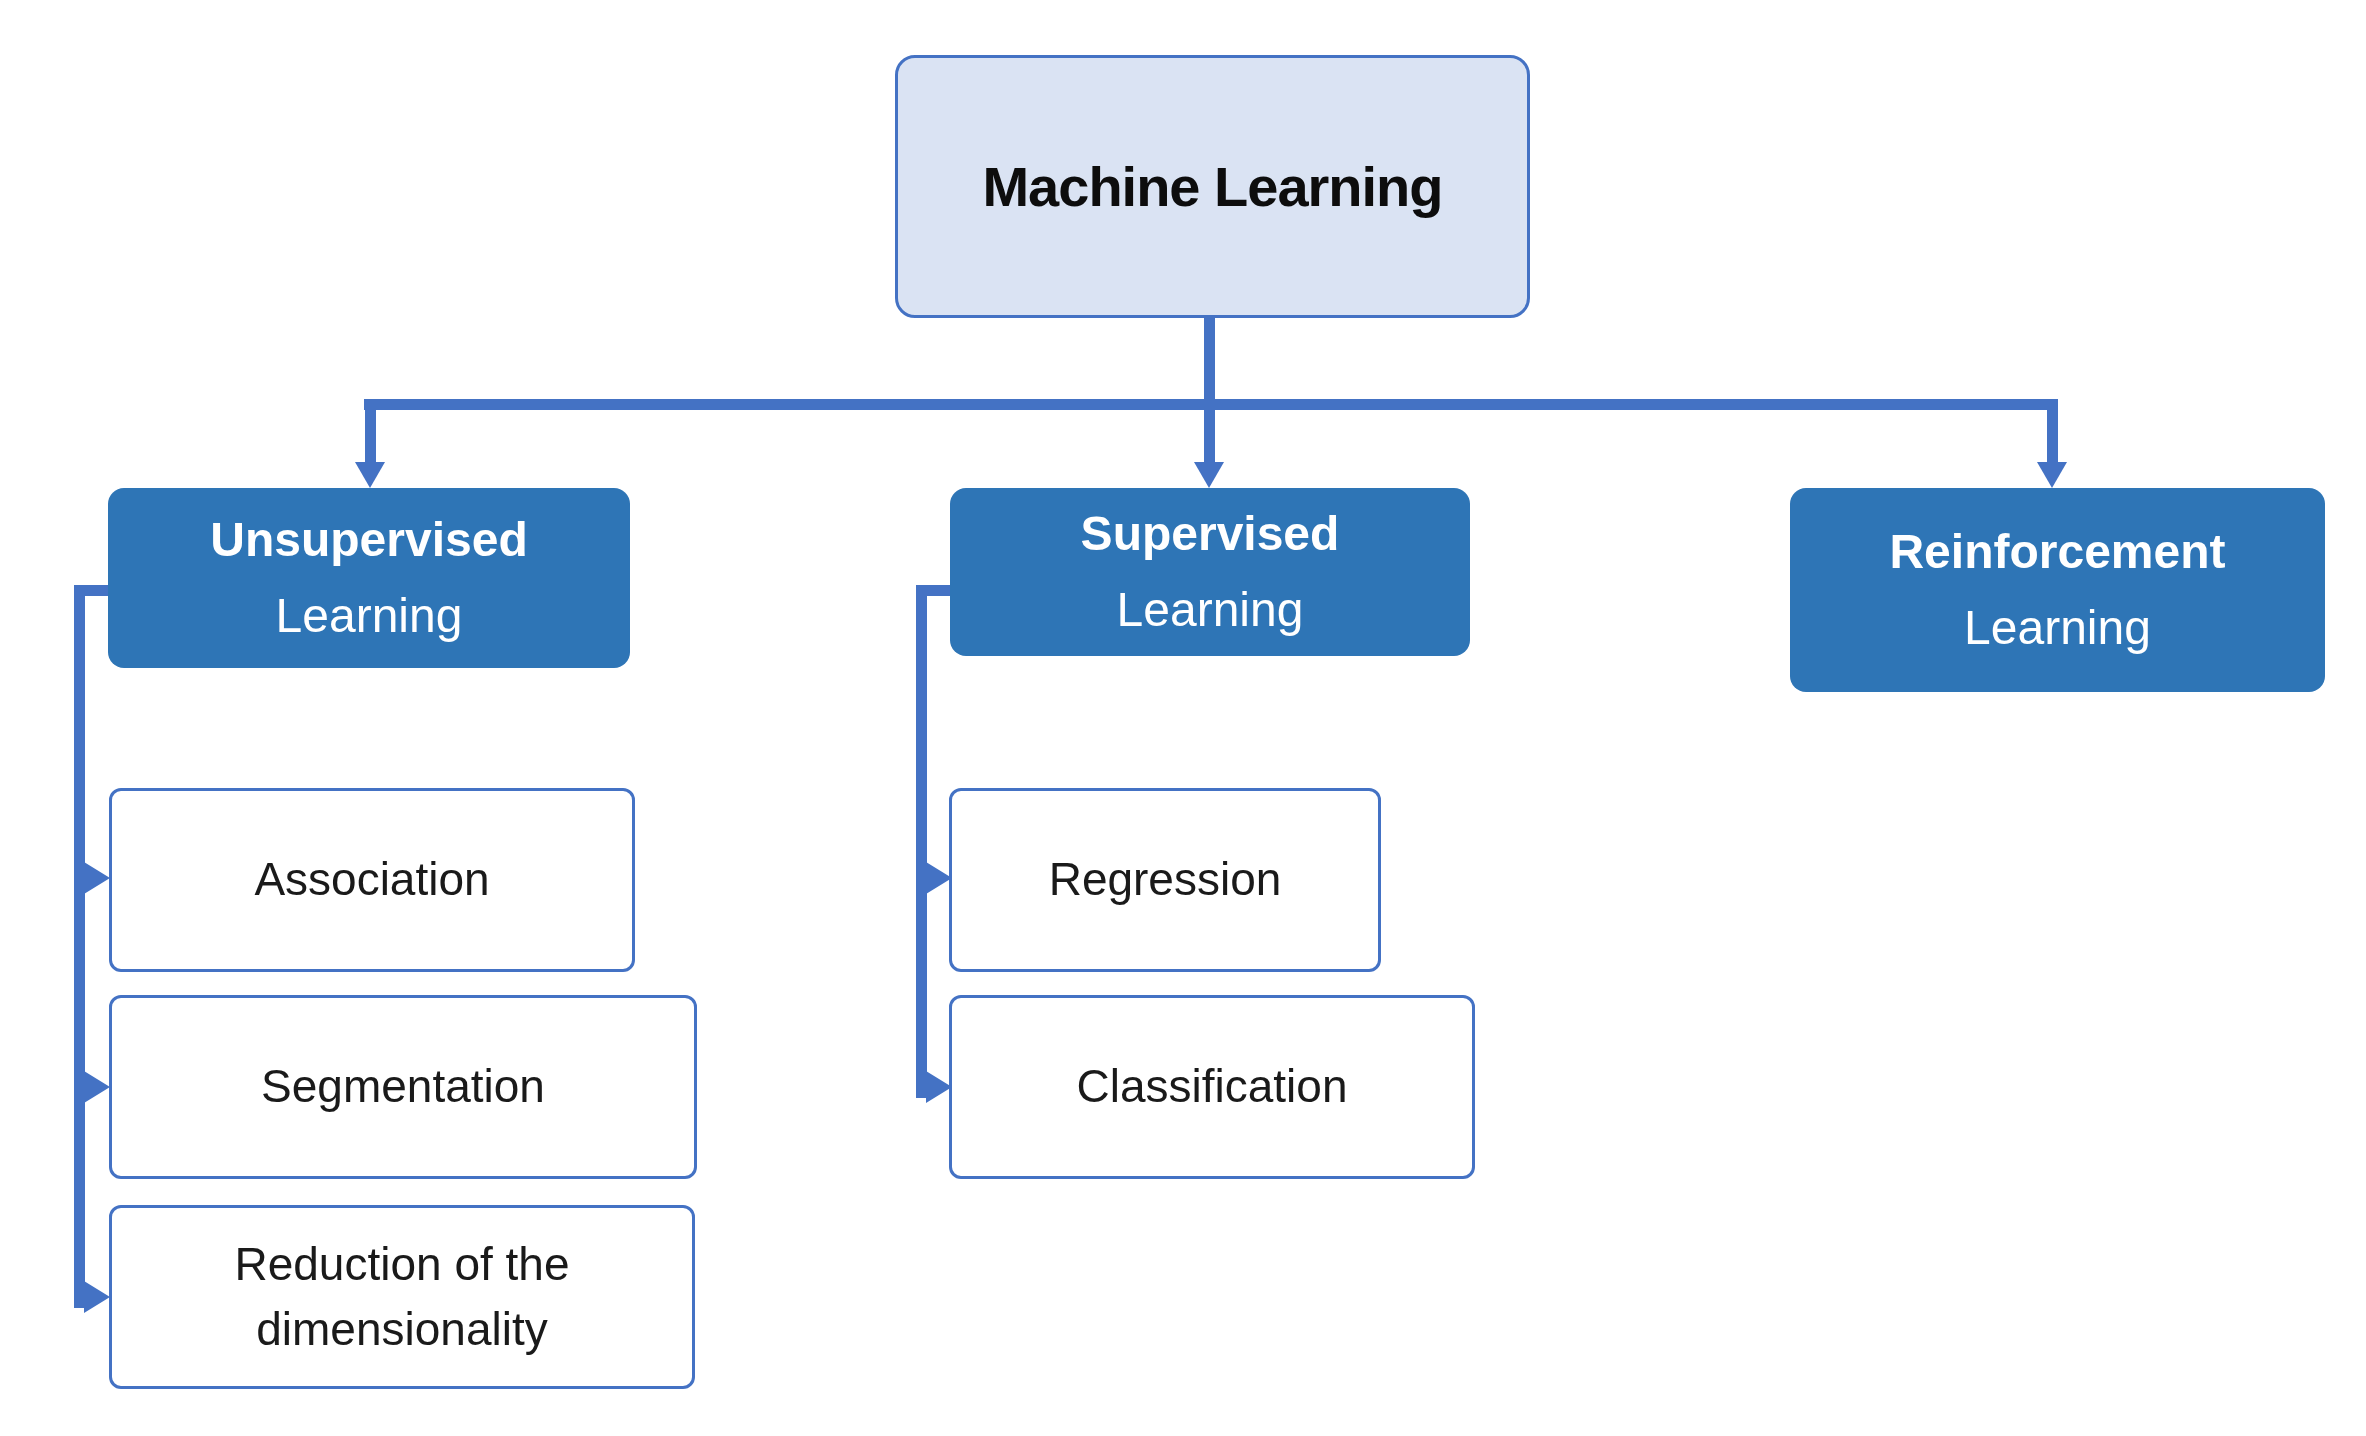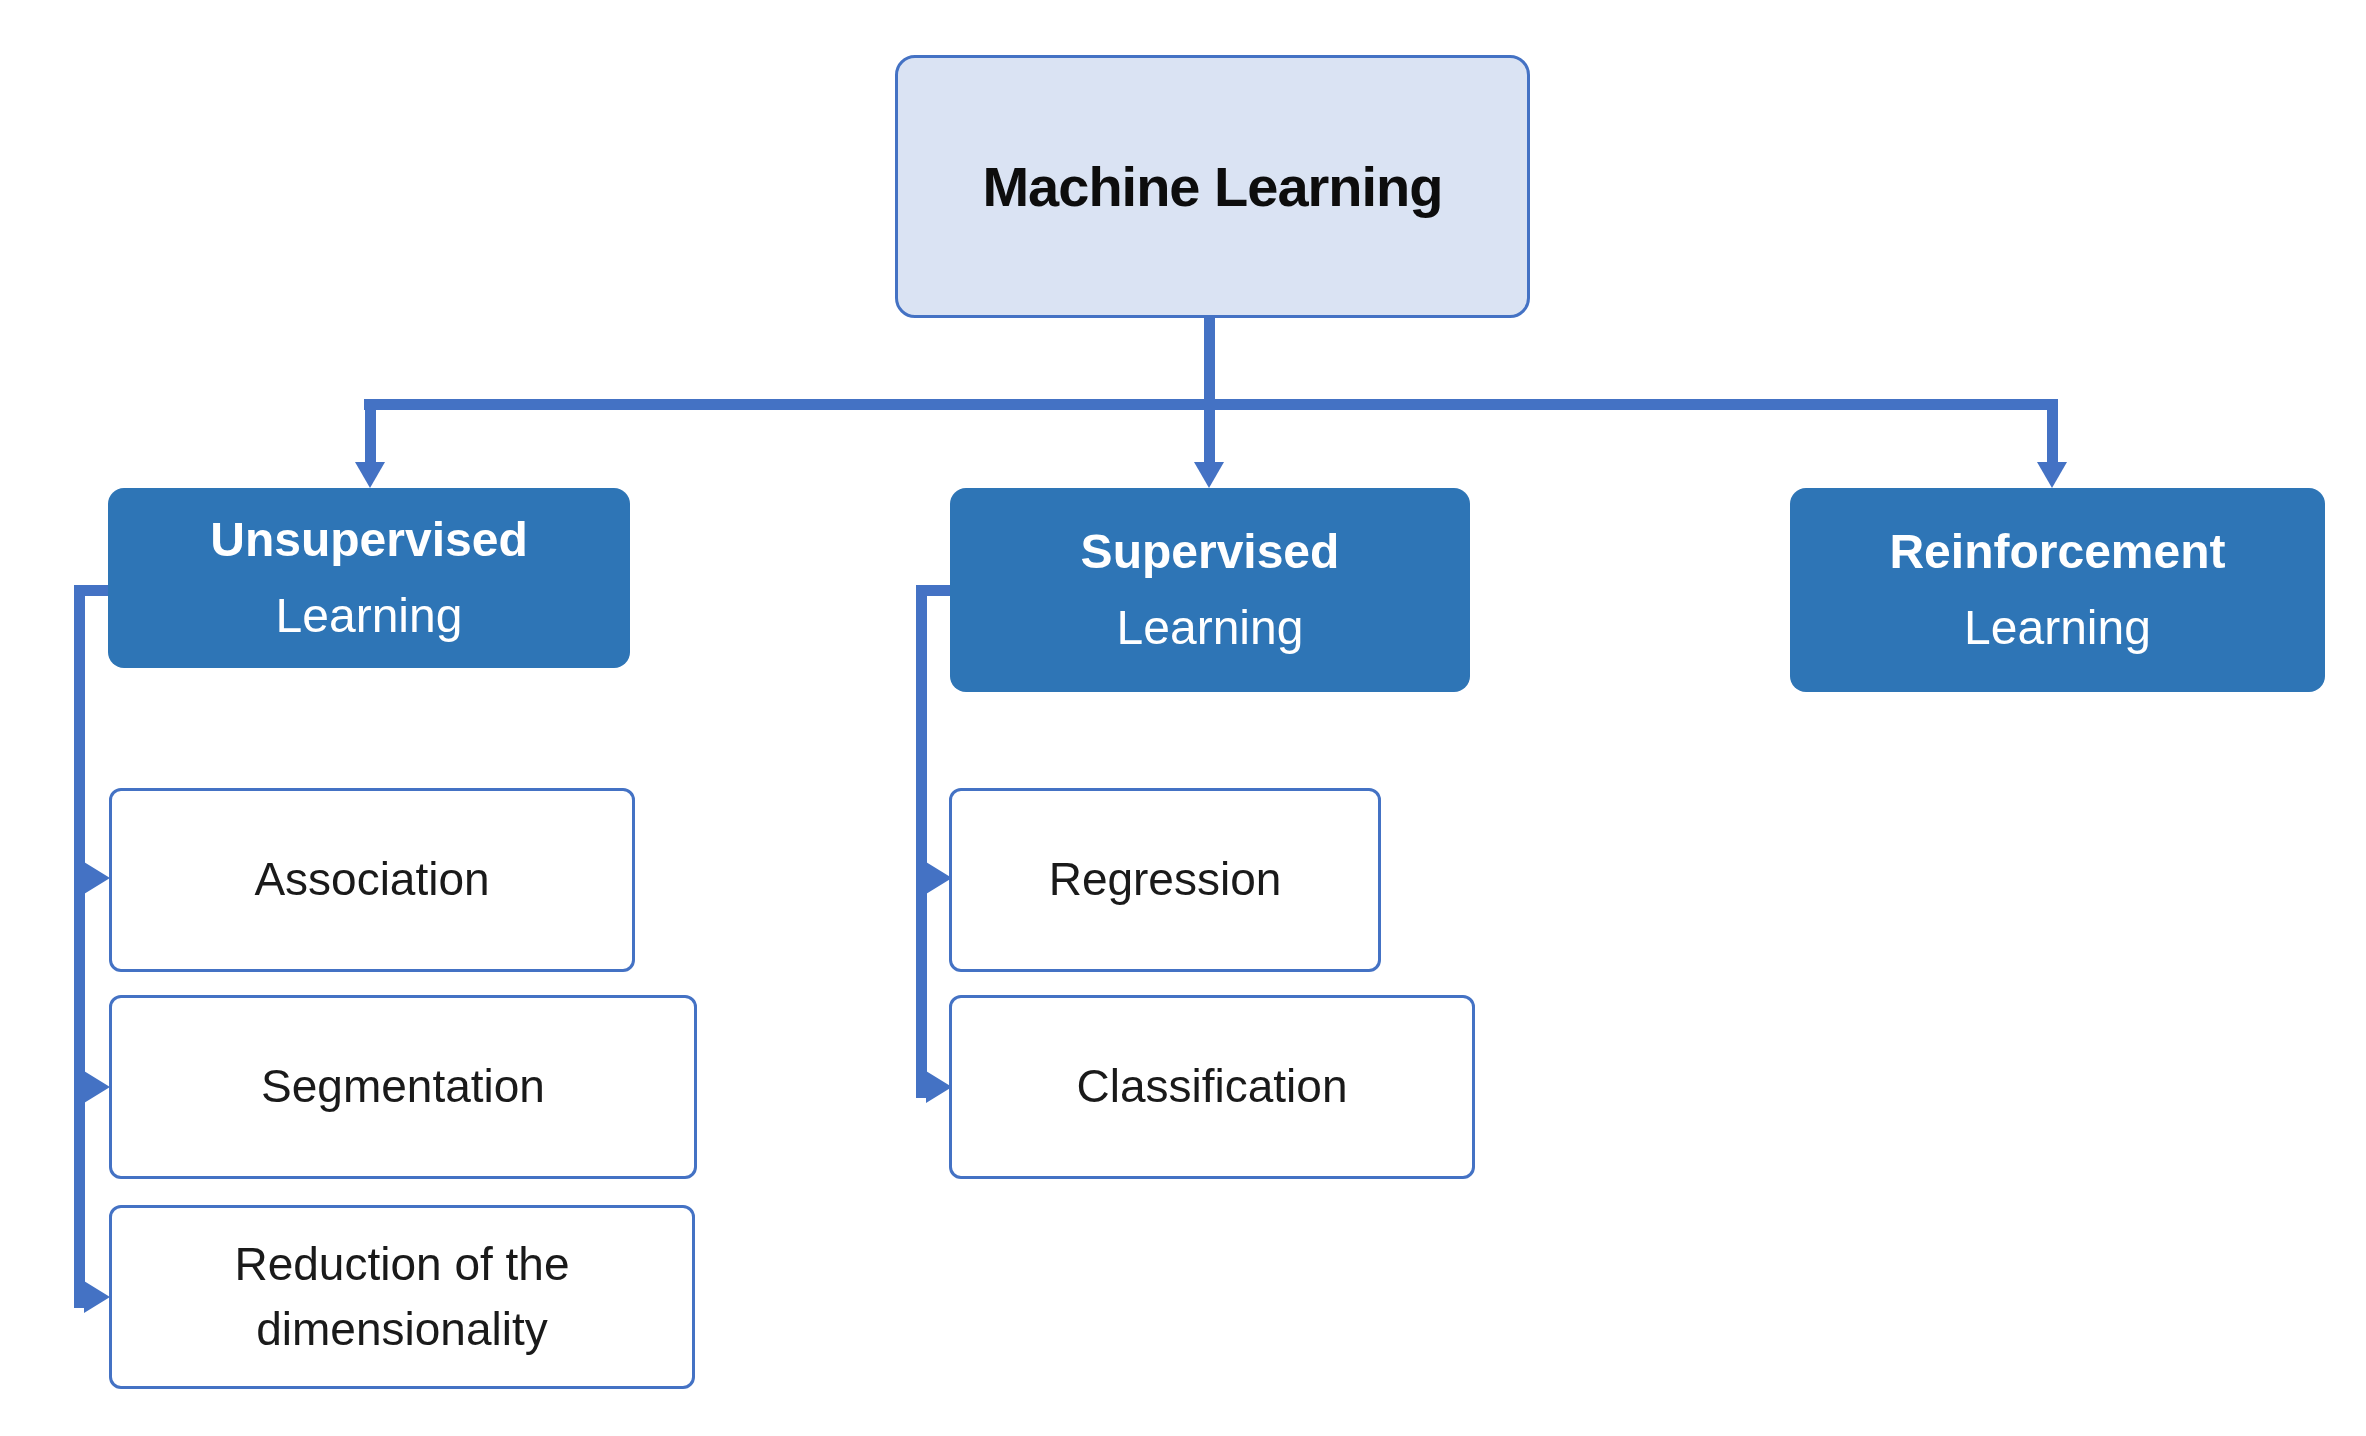--- a/index.html
+++ b/index.html
@@ -98,21 +98,21 @@
 
   <div class="node root-node" style="left:895px; top:55px; width:635px; height:263px;">
     <span class="label">Machine Learning</span>
   </div>
 
   <div class="node branch-node" style="left:108px; top:488px; width:522px; height:180px;">
     <span class="l1">Unsupervised</span>
     <span class="l2">Learning</span>
   </div>
 
-  <div class="node branch-node" style="left:950px; top:488px; width:520px; height:204px;">
+  <div class="node branch-node" style="left:950px; top:488px; width:520px; height:168px;">
     <span class="l1">Supervised</span>
     <span class="l2">Learning</span>
   </div>
 
   <div class="node branch-node" style="left:1790px; top:488px; width:535px; height:204px;">
     <span class="l1">Reinforcement</span>
     <span class="l2">Learning</span>
   </div>
 
   <div class="node leaf-node" style="left:109px; top:788px; width:526px; height:184px;">

